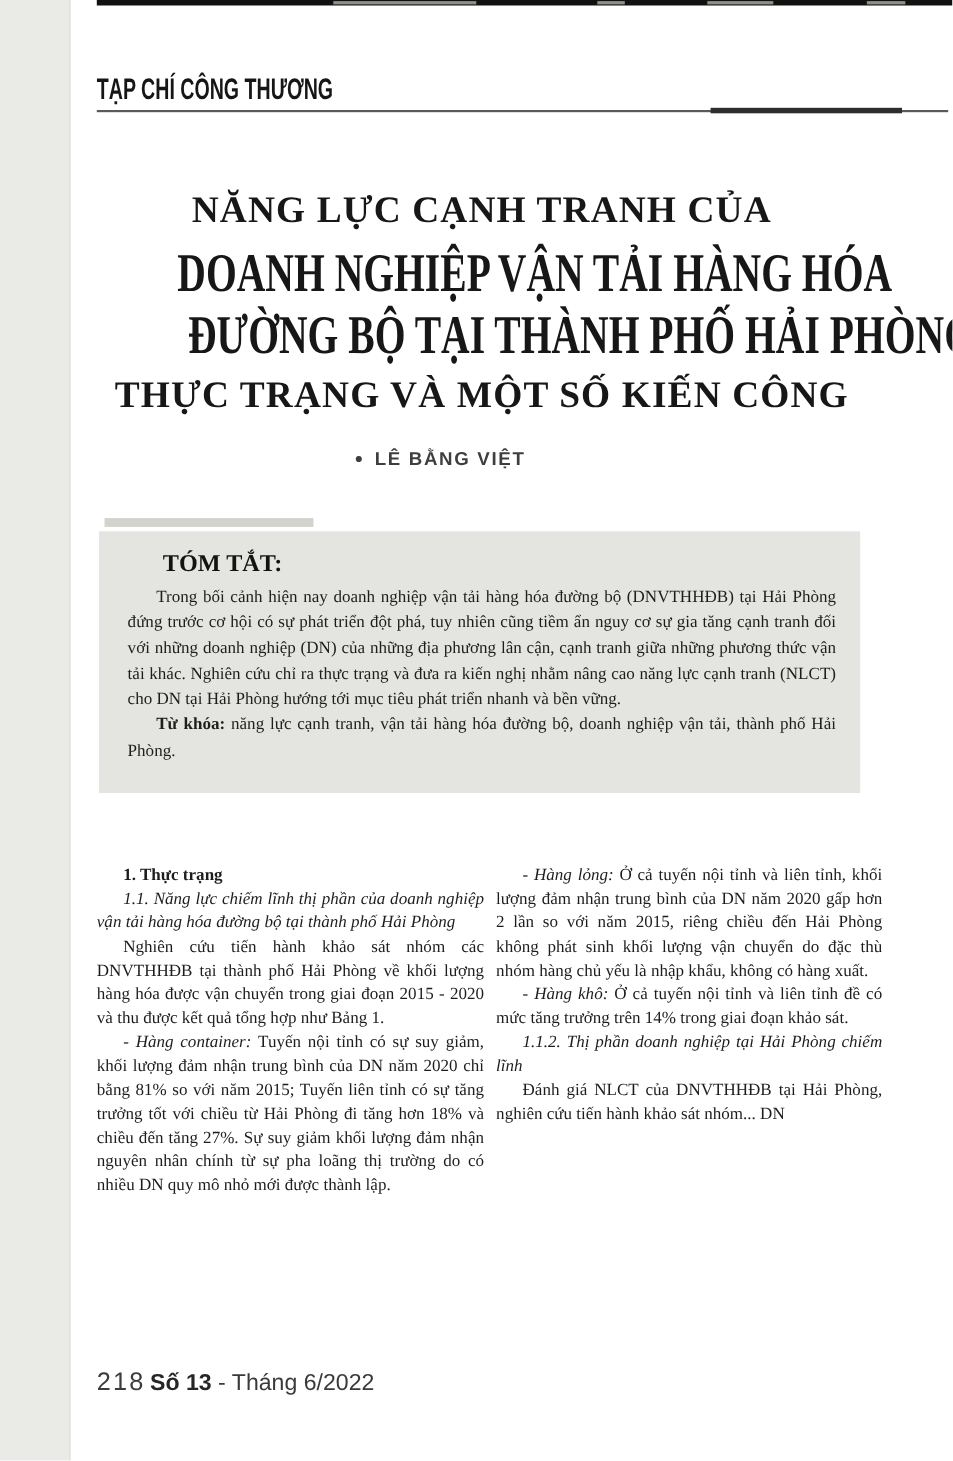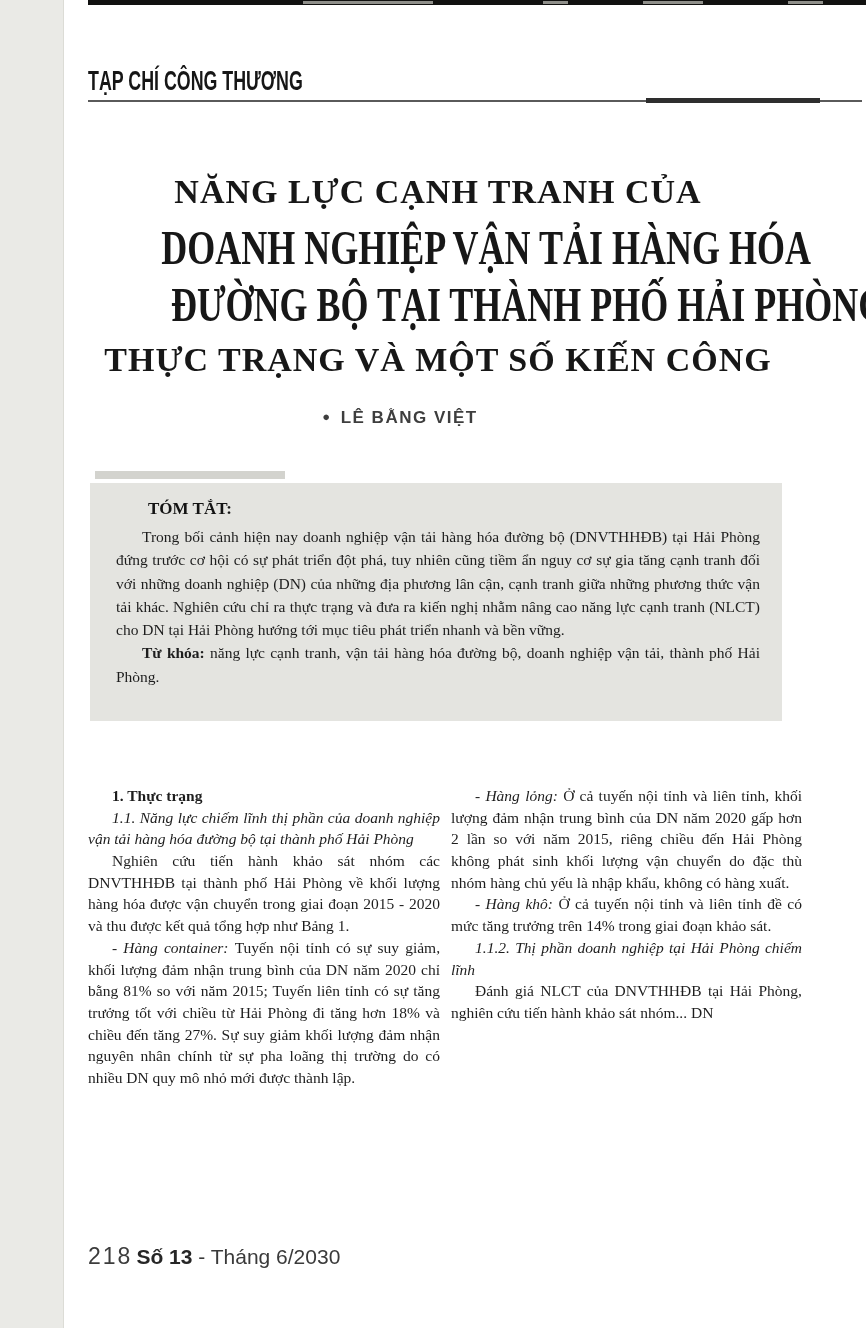--- a/index.html
+++ b/index.html
@@ -27,21 +27,21 @@
   .t-cond .cond{display:inline-block;transform:scale(0.80,1.10);transform-origin:center;}
   
   .author-line{
     position:absolute;left:80px;top:408px;width:716px;text-align:center;
     font-family:"Liberation Sans","DejaVu Sans",sans-serif;font-weight:bold;font-size:17px;
     letter-spacing:1.5px;color:#3e3e3e;transform:translateX(-38px);
   }
   .author-line .bullet{font-size:13px;margin-right:9px;position:relative;top:-2px;}
   
   .abstract-box{position:absolute;left:90px;top:483px;width:692px;height:238px;background:#e4e4e0;box-sizing:border-box;padding:16px 22px 0 26px;}
-  .abstract-heading{font-weight:bold;font-size:17px;margin:0 0 6px 0;text-indent:32px;color:#131313;}
+  .abstract-heading{font-weight:bold;font-size:22px;margin:0 0 6px 0;text-indent:32px;color:#131313;}
   .abs-text{margin:0;font-size:15.5px;line-height:1.5;text-align:justify;text-indent:26px;color:#1d1d1d;}
   
   .article{position:absolute;left:88px;top:785px;width:714px;font-size:15.5px;line-height:1.4;color:#1d1d1d;}
   .col-left{position:absolute;left:0;top:0;width:352px;}
   .col-right{position:absolute;left:363px;top:0;width:351px;}
   .p{margin:0;text-align:justify;text-indent:24px;}
   .b{font-weight:bold;}
   .bi{font-weight:normal;font-style:italic;}
   .i{font-style:italic;}
   
@@ -99,16 +99,16 @@
     <div class="col-right">
       <p class="p"><span class="i">- Hàng lỏng: </span><span>Ở cả tuyến nội tỉnh và liên tỉnh, khối lượng đảm nhận trung bình của DN năm 2020 gấp hơn 2 lần so với năm 2015, riêng chiều đến Hải Phòng không phát sinh khối lượng vận chuyển do đặc thù nhóm hàng chủ yếu là nhập khẩu, không có hàng xuất.</span></p>
       <p class="p"><span class="i">- Hàng khô: </span><span>Ở cả tuyến nội tỉnh và liên tỉnh đề có mức tăng trưởng trên 14% trong giai đoạn khảo sát.</span></p>
       <p class="p i">1.1.2. Thị phần doanh nghiệp tại Hải Phòng chiếm lĩnh</p>
       <p class="p">Đánh giá NLCT của DNVTHHĐB tại Hải Phòng, nghiên cứu tiến hành khảo sát nhóm... DN</p>
     </div>
   </div>
 
   <div class="footer">
     <span class="pagenum">218</span><span class="issue">Số 13</span>
-    <span class="date">- Tháng 6/2030</span>
+    <span class="date">- Tháng 6/2022</span>
   </div>
 
 </div>
 
 </body></html>

